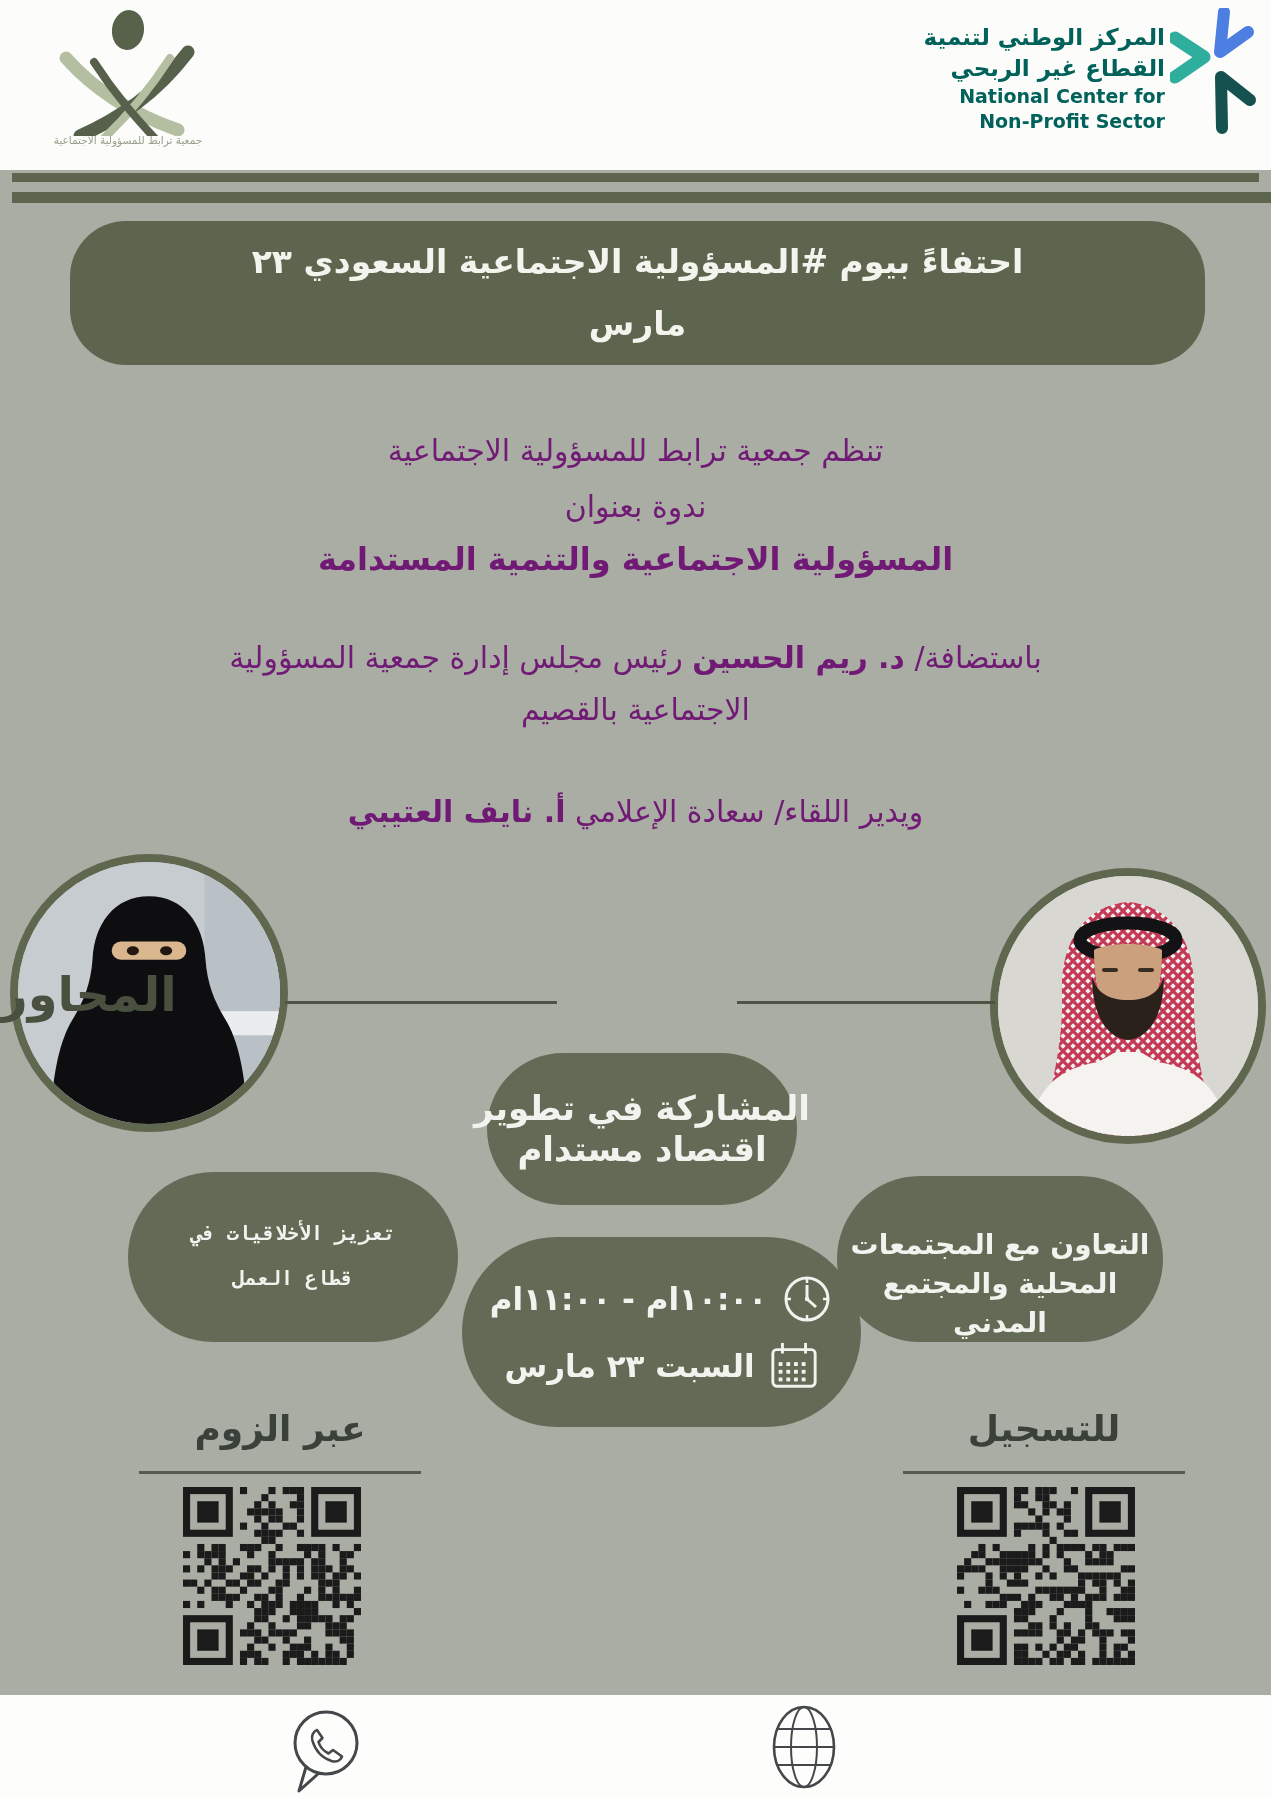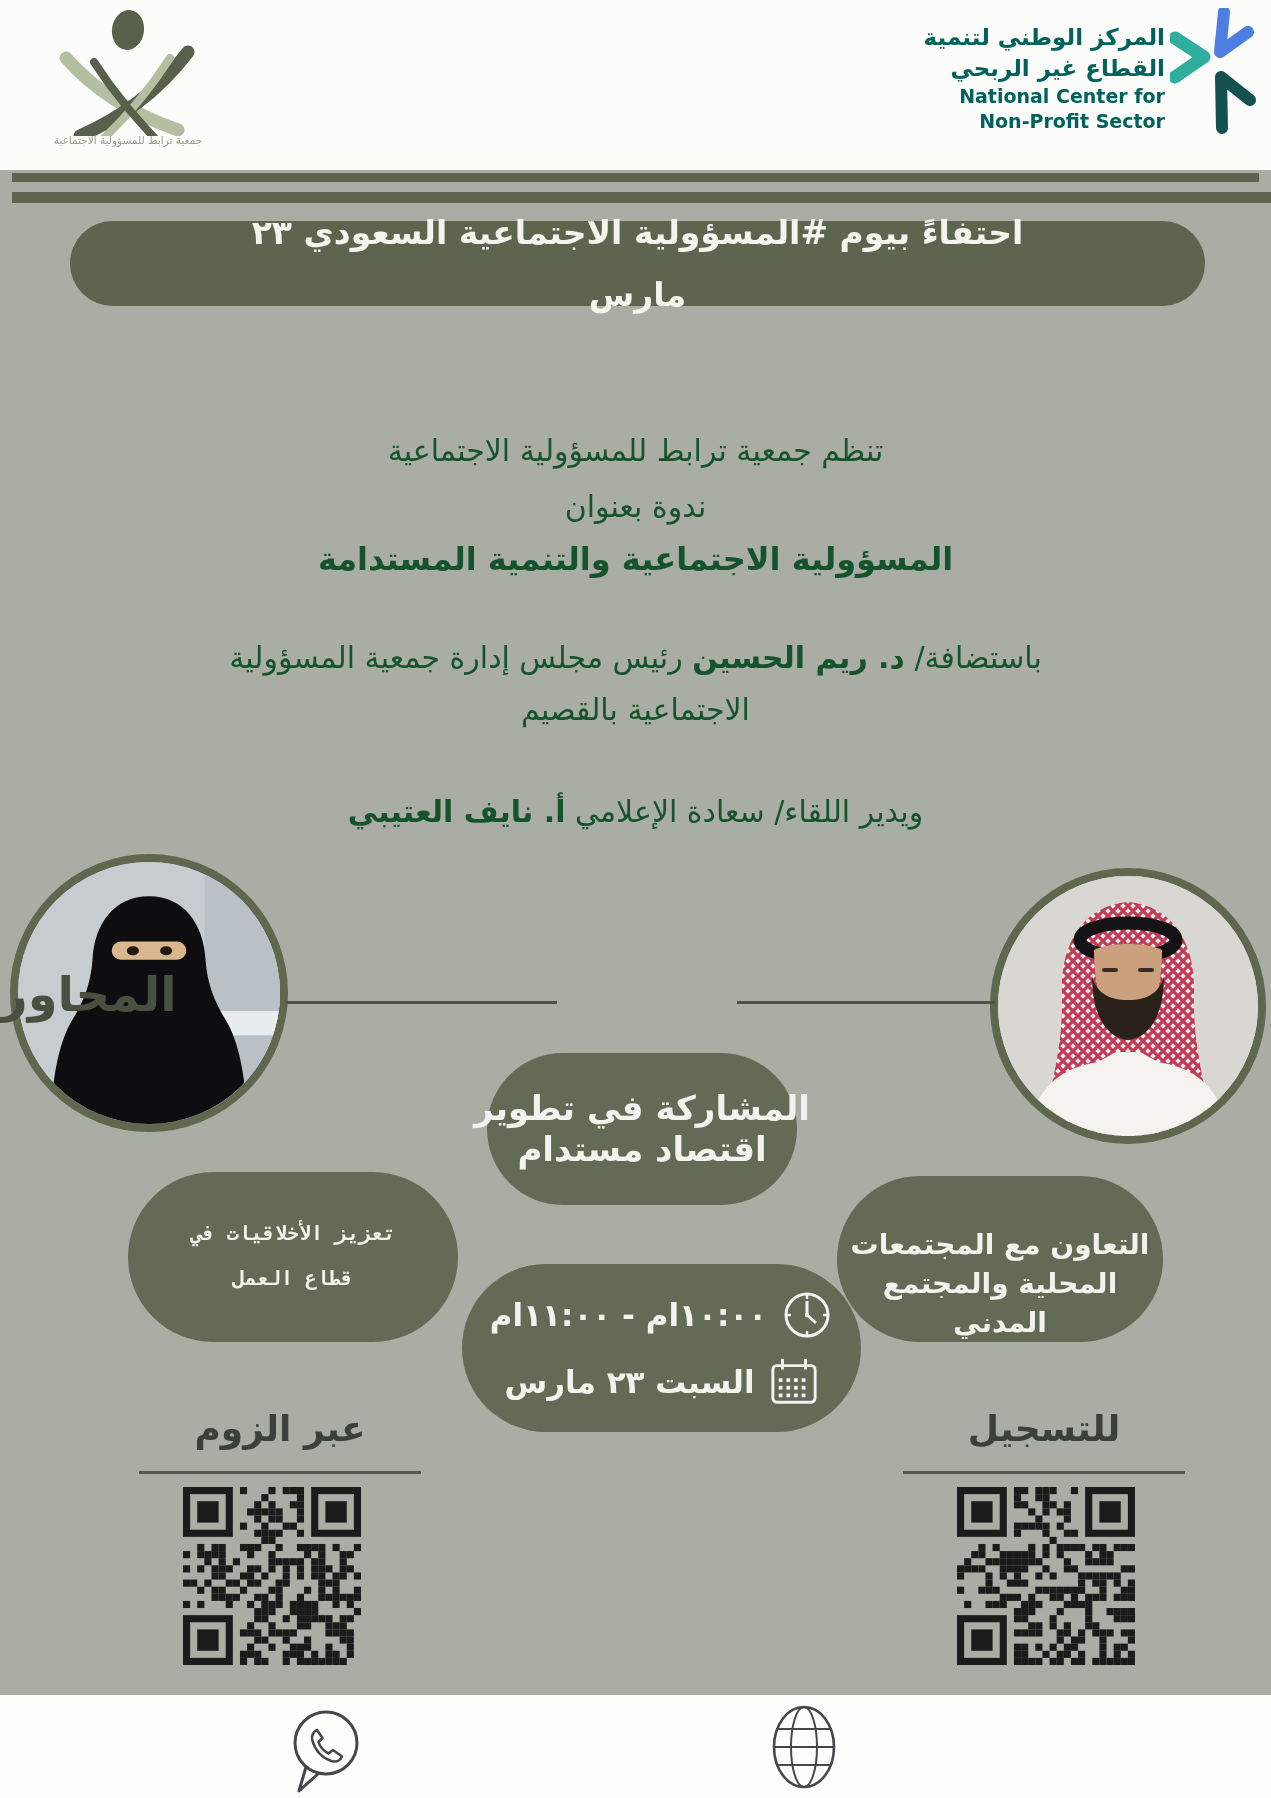--- a/index.html
+++ b/index.html
@@ -8,24 +8,24 @@
   .abs{position:absolute;}
   
   .header{position:absolute;left:0;top:0;width:1271px;height:170px;background:#fcfcfb;}
   .logo-caption{position:absolute;left:0;top:128px;width:220px;text-align:center;font-size:10.5px;color:#97a189;direction:rtl;}
   .ncnp-text{position:absolute;left:900px;top:22px;width:265px;text-align:right;color:#00625a;font-weight:bold;direction:rtl;}
   .ncnp-ar{font-size:23px;line-height:31px;direction:rtl;}
   .ncnp-en{font-size:19px;line-height:25px;direction:ltr;}
   
   .stripe{position:absolute;background:#5d654f;}
   
-  .banner{position:absolute;left:70px;top:221px;width:1135px;height:85px;background:#5d654f;border-radius:56px;display:flex;flex-direction:column;align-items:center;justify-content:center;direction:rtl;gap:16px;}
+  .banner{position:absolute;left:70px;top:221px;width:1135px;height:144px;background:#5d654f;border-radius:56px;display:flex;flex-direction:column;align-items:center;justify-content:center;direction:rtl;gap:16px;}
   .banner div{color:#f3f4ee;font-weight:bold;font-size:33px;line-height:46px;white-space:nowrap;}
   
-  .t-center{position:absolute;left:0;width:1271px;text-align:center;direction:rtl;color:#14532d;white-space:nowrap;}
+  .t-center{position:absolute;left:0;width:1271px;text-align:center;direction:rtl;color:#701a75;white-space:nowrap;}
   .fs30{font-size:30px;}
   .bold{font-weight:bold;}
   
   .axes-heading{position:absolute;left:0;top:966px;width:1271px;text-align:left;font-size:48px;font-weight:bold;color:#49503f;direction:rtl;}
   .axis-line{position:absolute;height:3px;background:#4d5445;top:1001px;}
   
   .photo{position:absolute;border:8px solid #5f674f;border-radius:50%;overflow:hidden;background:#c7ccd1;}
   .photo svg{display:block;}
   
   .bubble{position:absolute;background:#636b56;display:flex;flex-direction:column;align-items:center;justify-content:center;direction:rtl;}
@@ -135,21 +135,21 @@
     <div class="line">تعزيز الأخلاقيات في</div>
     <div class="line">قطاع العمل</div>
   </div>
 
   <div class="bubble b3" style="left:837px;top:1176px;width:326px;height:166px;border-radius:83px;justify-content:flex-end;">
     <div class="line">التعاون مع المجتمعات</div>
     <div class="line">المحلية والمجتمع</div>
     <div class="line">المدني</div>
   </div>
 
-  <div class="bubble schedule" style="left:462px;top:1237px;width:363px;height:168px;border-radius:95px;gap:16px;margin-top:27px;">
+  <div class="bubble schedule" style="left:462px;top:1237px;width:363px;height:190px;border-radius:95px;gap:16px;">
     <div class="sched-row">
       <svg width="52" height="52" viewBox="0 0 52 52">
         <circle cx="26" cy="26" r="21" fill="none" stroke="#f2f3ee" stroke-width="3"></circle>
         <line x1="26" y1="5" x2="26" y2="10" stroke="#f2f3ee" stroke-width="2.5"></line>
         <line x1="26" y1="42" x2="26" y2="47" stroke="#f2f3ee" stroke-width="2.5"></line>
         <line x1="5" y1="26" x2="10" y2="26" stroke="#f2f3ee" stroke-width="2.5"></line>
         <line x1="42" y1="26" x2="47" y2="26" stroke="#f2f3ee" stroke-width="2.5"></line>
         <line x1="26" y1="26" x2="26" y2="12" stroke="#f2f3ee" stroke-width="3"></line>
         <line x1="26" y1="26" x2="35" y2="34" stroke="#f2f3ee" stroke-width="3"></line>
         <circle cx="26" cy="26" r="2.2" fill="#f2f3ee"></circle>

